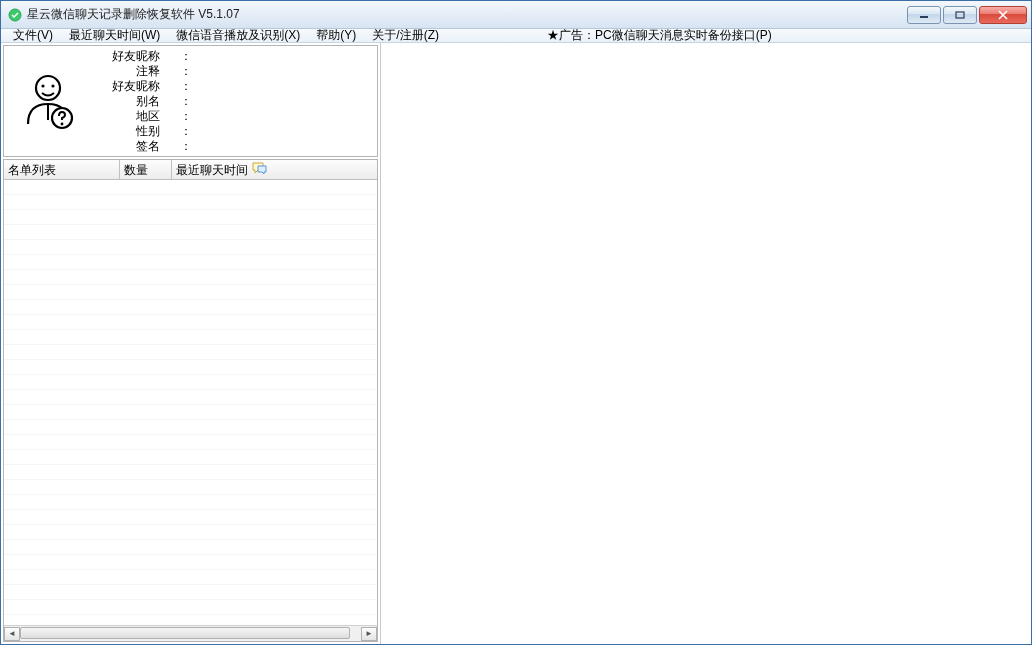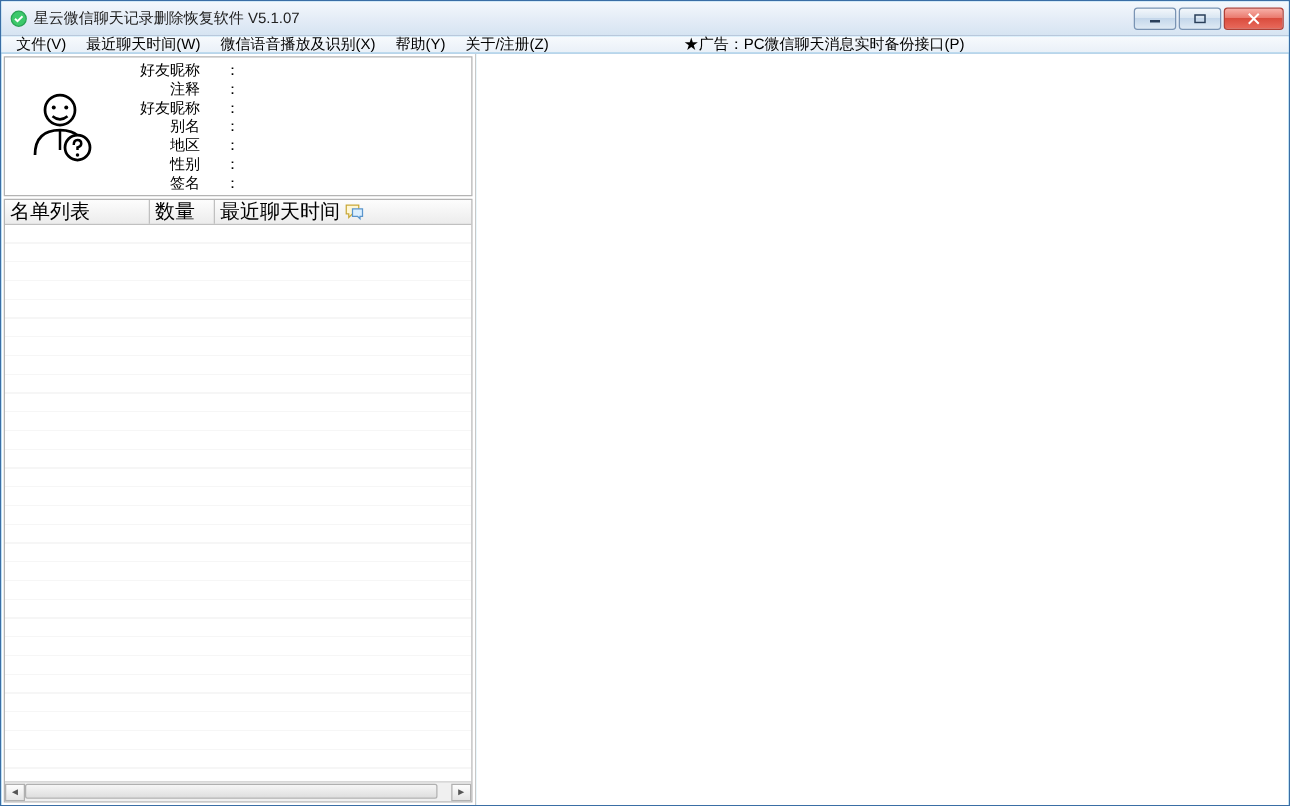--- a/index.html
+++ b/index.html
@@ -147,24 +147,23 @@
   }
   .grid-header {
     height: 20px;
     background: linear-gradient(to bottom, #fdfdfd 0%, #ececec 100%);
     border-bottom: 1px solid #c0c0c0;
     display: flex;
   }
   .grid-col {
     border-right: 1px solid #c0c0c0;
     padding: 2px 4px;
-    font-size: 16px;
+    font-size: 12px;
     color: #000;
     display: flex;
-    align-items: center;
     gap: 4px;
     overflow: hidden;
     white-space: nowrap;
   }
   .grid-col:last-child {
     border-right: none;
     flex: 1;
   }
   .grid-body {
     flex: 1;

